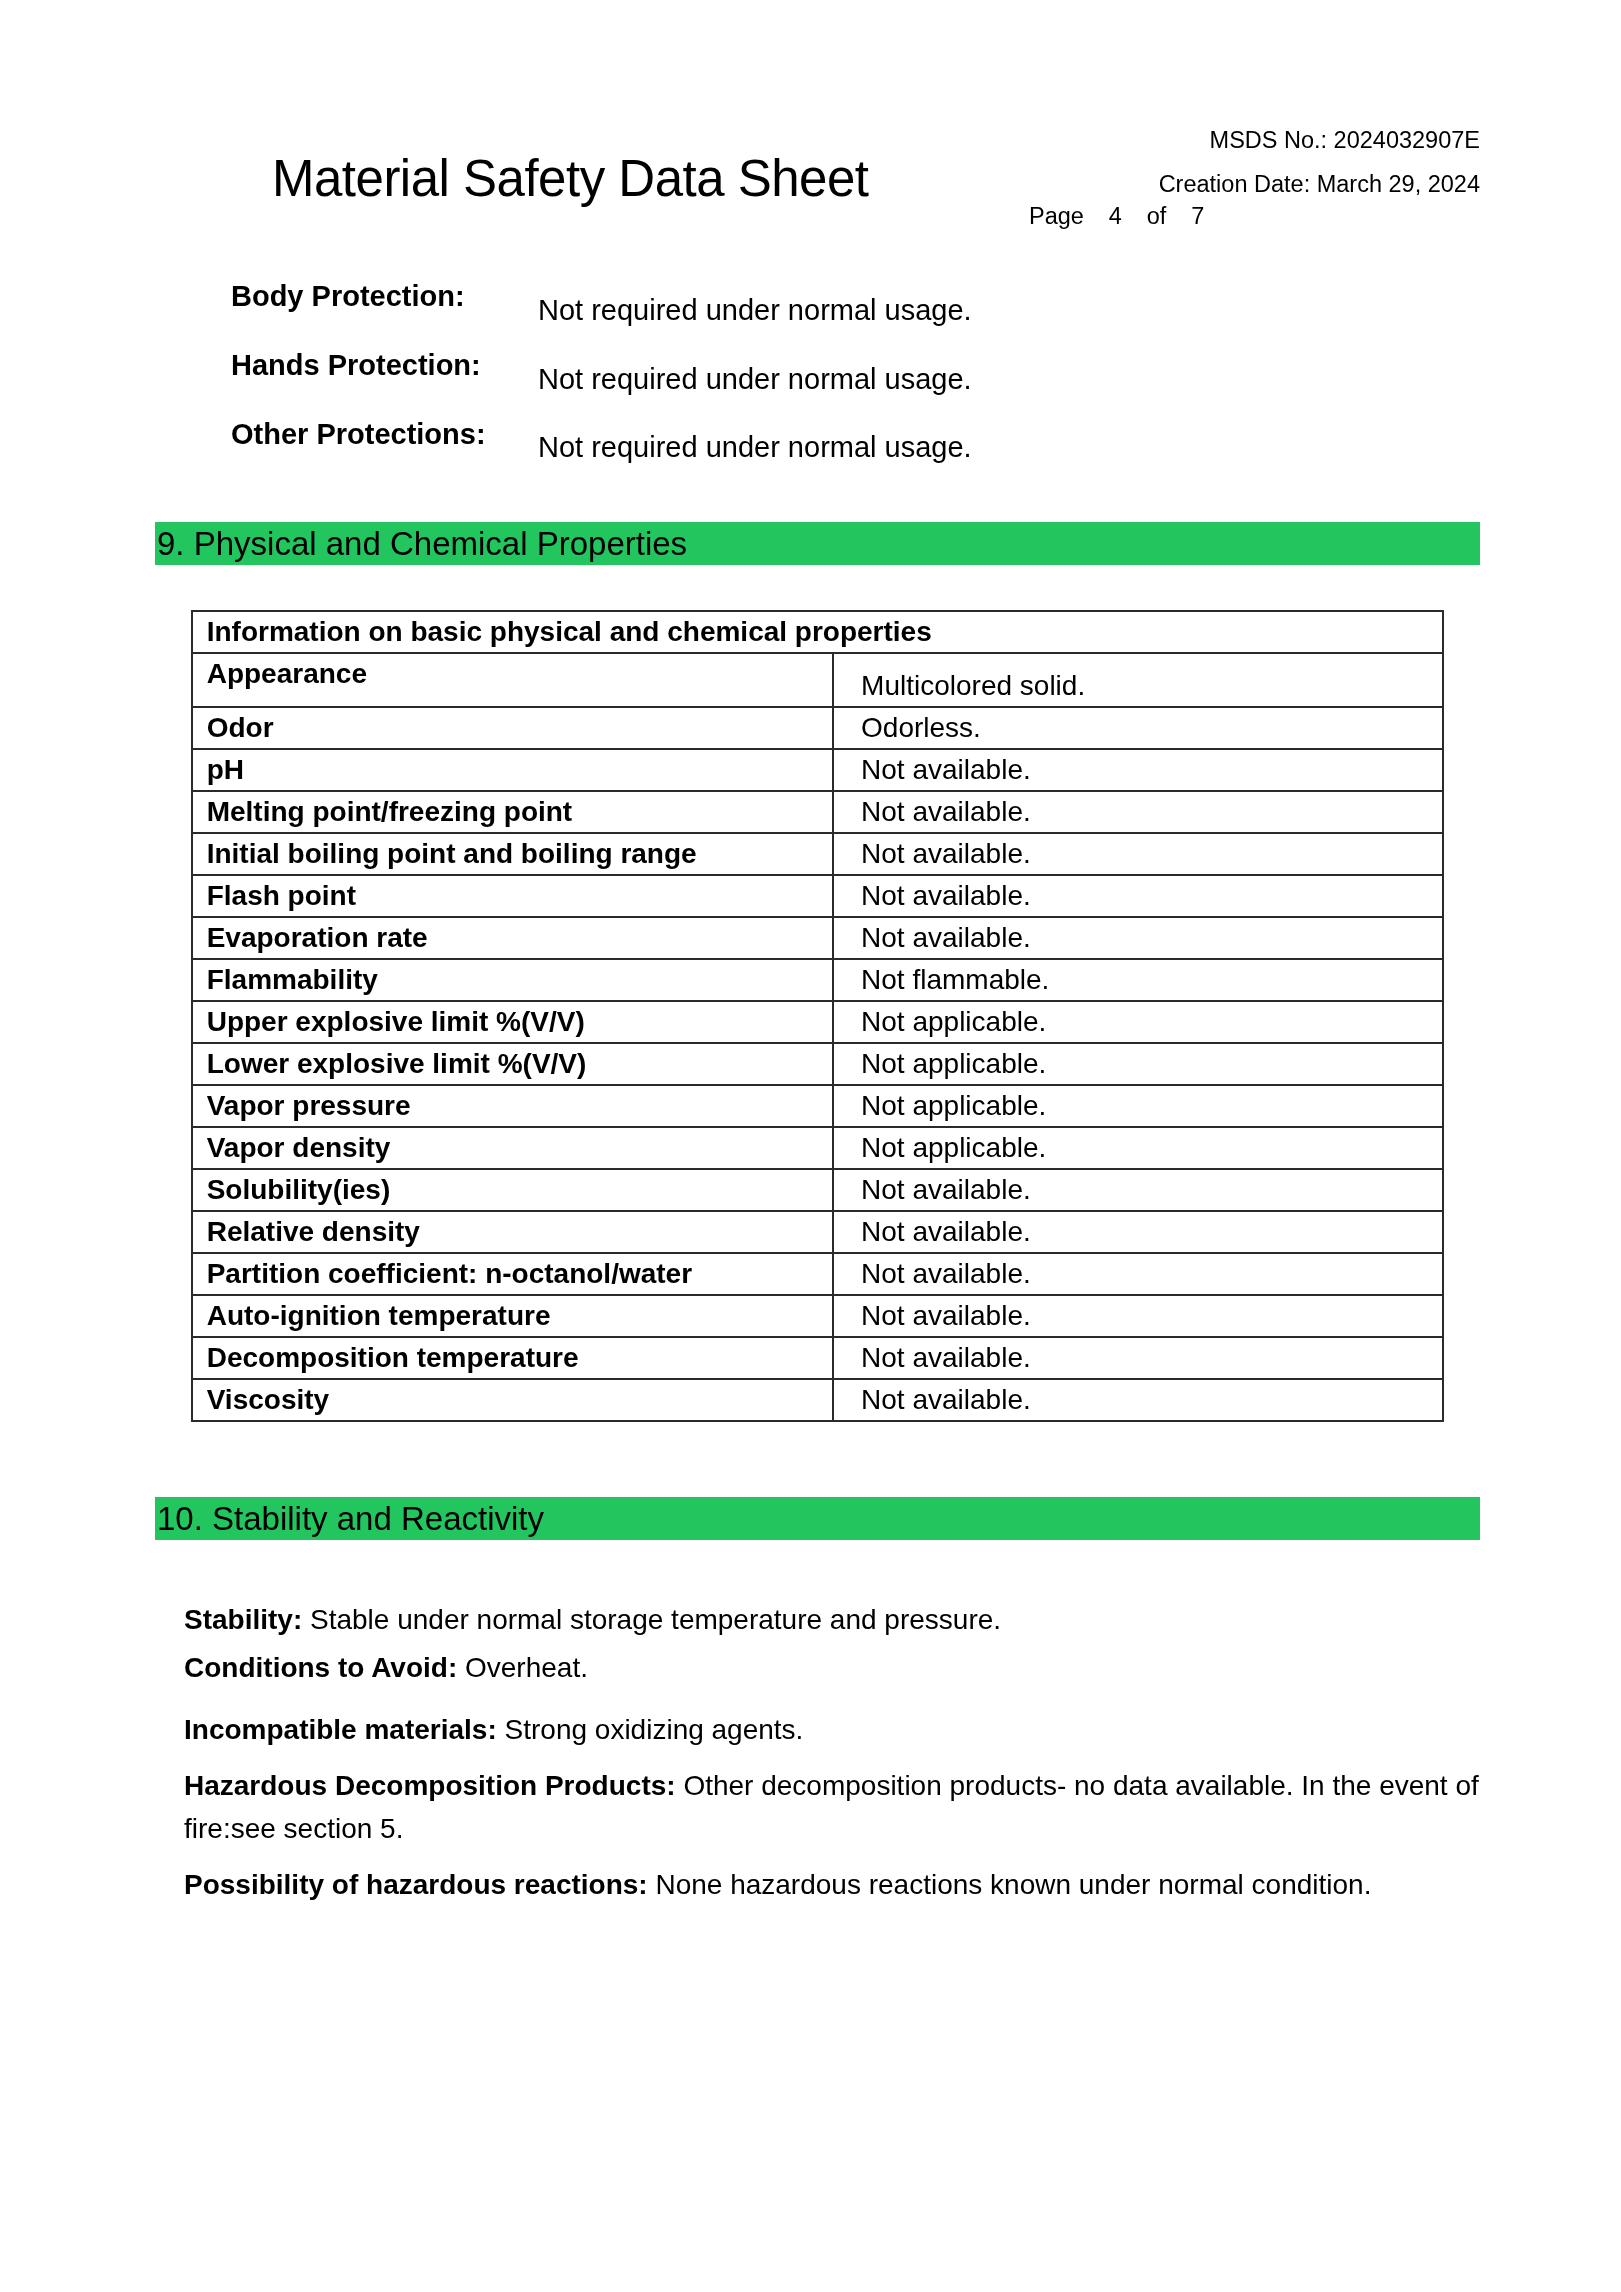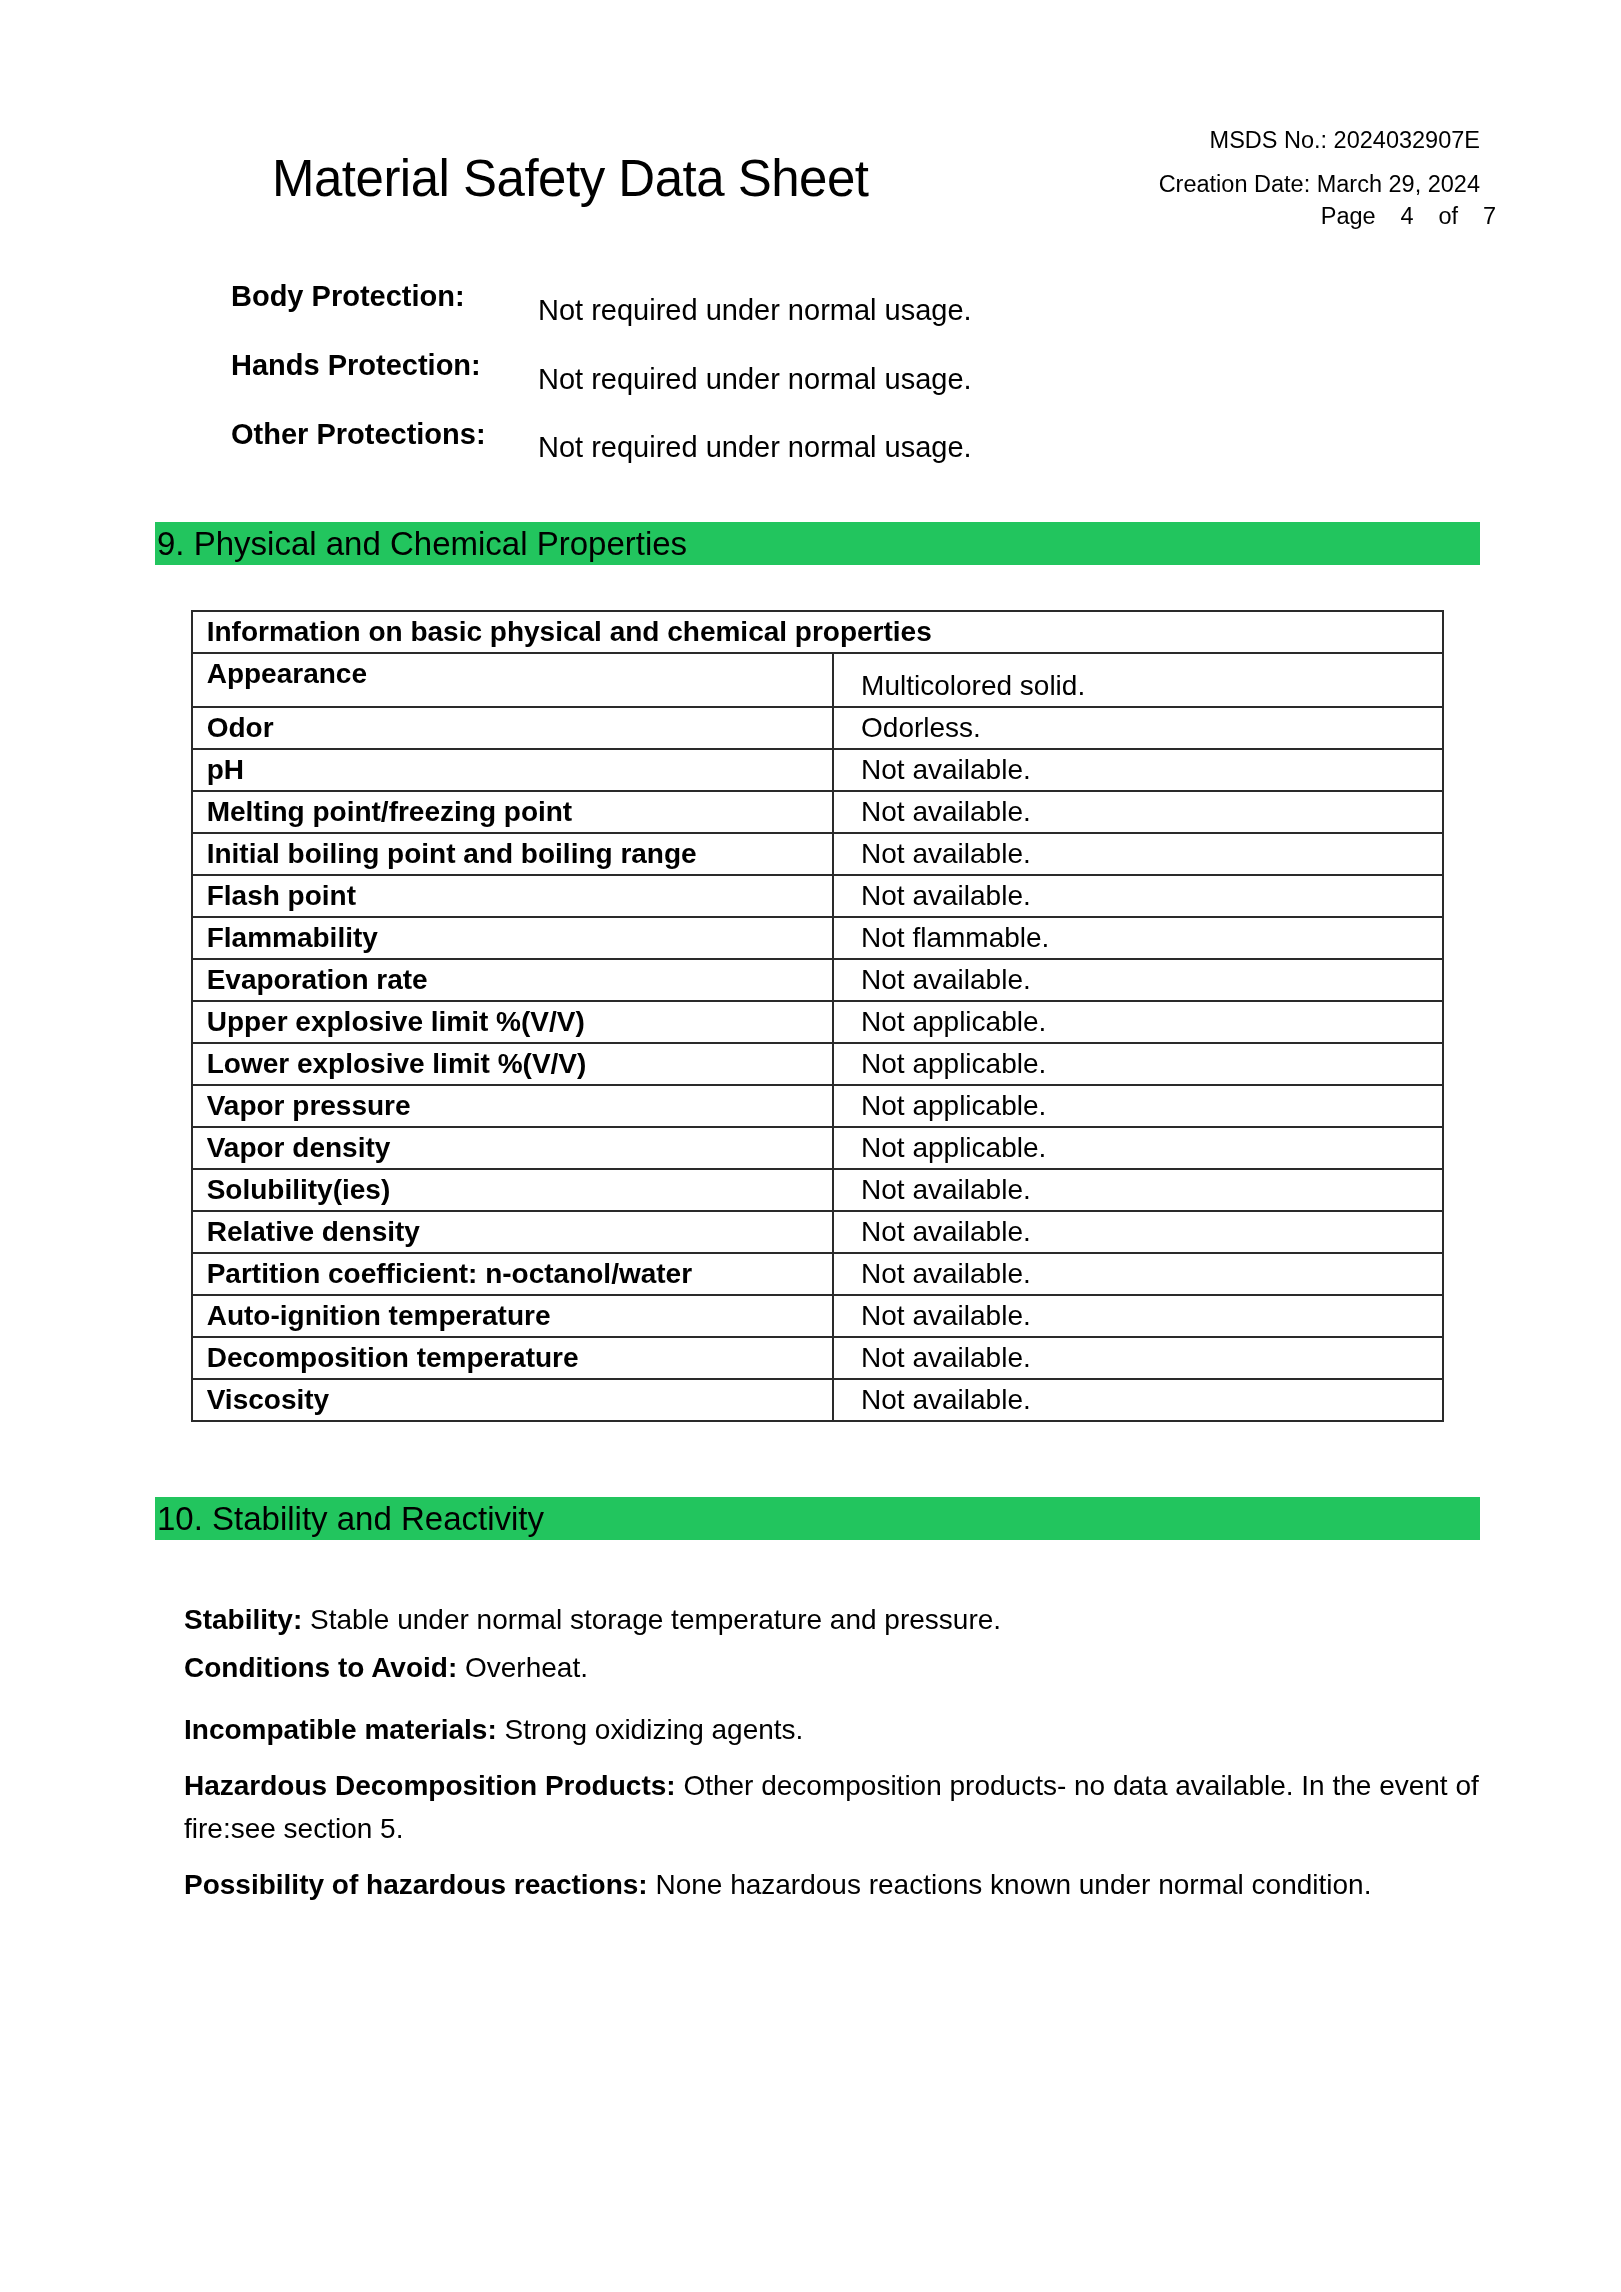--- a/index.html
+++ b/index.html
@@ -1,21 +1,21 @@
 <!DOCTYPE html>
 <html><head>
 <meta charset="utf-8">
 <style>
   html, body { margin: 0; padding: 0; background: #ffffff; }
   body { width: 1621px; height: 2293px; position: relative; overflow: hidden; color: #000; font-family: "Liberation Sans", sans-serif; }
   .abs { position: absolute; white-space: nowrap; }
   .doc-title { left: 272px; top: 149px; font-size: 51px; letter-spacing: -0.5px; }
   .meta-no { top: 127px; left: 1029px; width: 451px; text-align: right; }
   .meta-date { top: 171px; left: 1029px; width: 451px; text-align: right; }
-  .meta-page { top: 203px; left: 1029px; width: 467px; text-align: right; word-spacing: 5.9px; }
+  .meta-page { top: 203px; left: 1029px; width: 467px; text-align: left; word-spacing: 5.9px; }
   .prot-label { left: 183px; font-size: 29px; font-weight: bold; margin-left: 48px; }
   .prot-value { left: 538px; font-size: 29px; }
   .section-bar { position: absolute; left: 155px; width: 1325px; height: 43px; background: #22c55e; }
   .section-bar span { position: absolute; left: 2px; top: 2.9px; font-size: 33px; white-space: nowrap; }
   table.props { position: absolute; left: 191px; top: 610px; width: 1253px; border-collapse: collapse; font-size: 28px; }
   table.props td { border: 2px solid #2a2a2a; height: 40px; padding: 0 0 0 13.7px; vertical-align: middle; }
   table.props td.col-name { width: 625px; font-weight: bold; }
   table.props td.col-value { padding-left: 27.4px; }
   table.props td.hdr { font-weight: bold; }
   table.props tr.tall td { height: 48px; }
@@ -68,26 +68,26 @@
   </tr>
   <tr>
     <td class="col-name">Initial boiling point and boiling range</td>
     <td class="col-value">Not available.</td>
   </tr>
   <tr>
     <td class="col-name">Flash point</td>
     <td class="col-value">Not available.</td>
   </tr>
   <tr>
+    <td class="col-name">Evaporation rate</td>
+    <td class="col-value">Not available.</td>
+  </tr>
+  <tr>
     <td class="col-name">Flammability</td>
     <td class="col-value">Not flammable.</td>
-  </tr>
-  <tr>
-    <td class="col-name">Evaporation rate</td>
-    <td class="col-value">Not available.</td>
   </tr>
   <tr>
     <td class="col-name">Upper explosive limit %(V/V)</td>
     <td class="col-value">Not applicable.</td>
   </tr>
   <tr>
     <td class="col-name">Lower explosive limit %(V/V)</td>
     <td class="col-value">Not applicable.</td>
   </tr>
   <tr>

